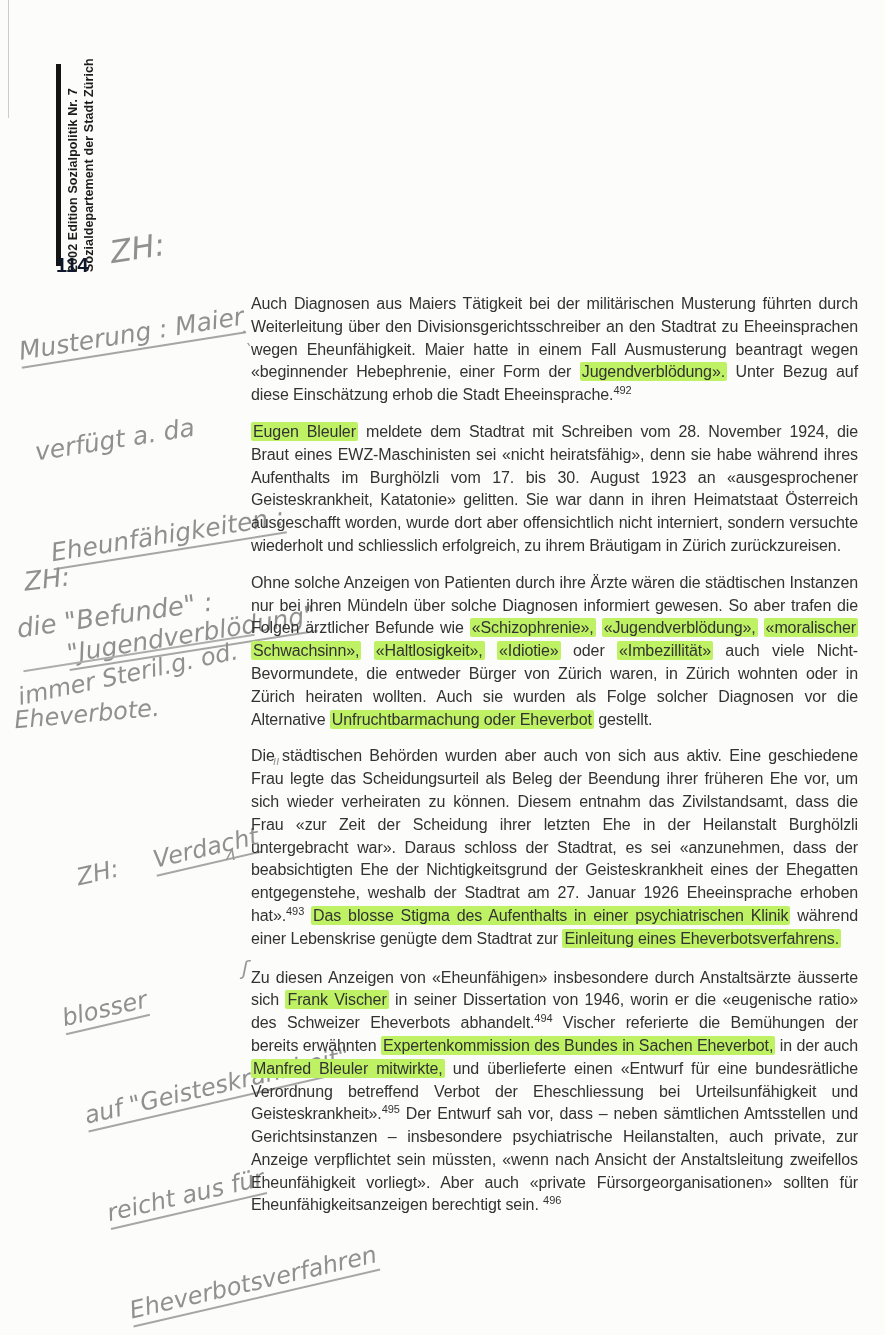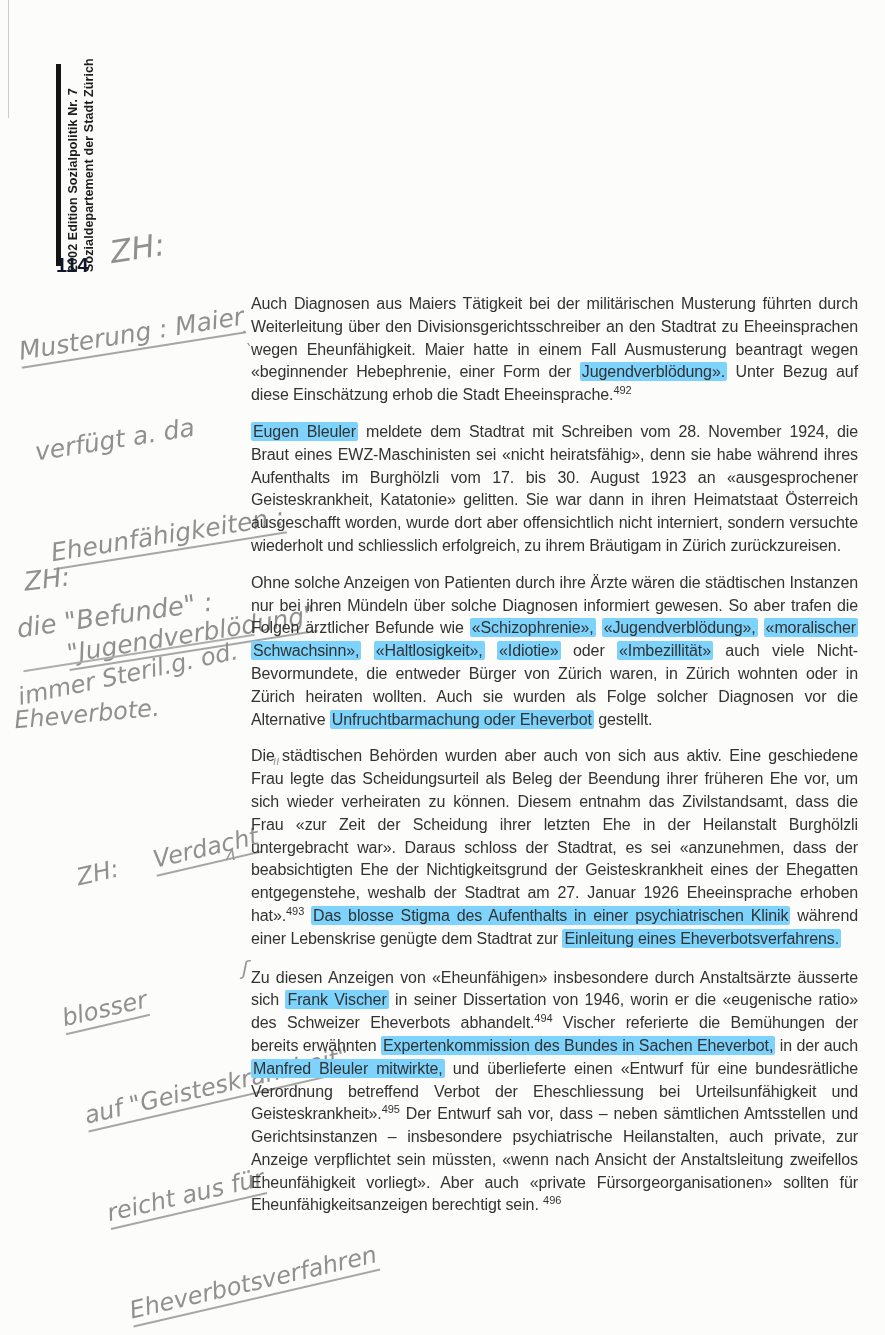--- a/index.html
+++ b/index.html
@@ -17,21 +17,21 @@
              font-weight:bold;font-size:12.5px;line-height:16px;color:#1d1d1d;
              letter-spacing:0.1px;white-space:nowrap;}
   .page-number{position:absolute;left:56px;top:254px;font-weight:bold;font-size:20px;color:#0f172a;}
 
   
   .text-col{position:absolute;left:251px;top:293px;width:607px;
             font-size:16px;line-height:22.8px;color:#323232;text-align:justify;
             letter-spacing:-0.1px;}
   .text-col p{margin:0 0 14px 0;}
   .text-col p.attach{margin-bottom:16px;}
-  .hl{background:#7dd3fc;padding:1px 2px;border-radius:2px;
+  .hl{background:#bef264;padding:1px 2px;border-radius:2px;
       box-decoration-break:clone;-webkit-box-decoration-break:clone;}
   sup{font-size:11px;line-height:0;}
 
   
   .footer{position:absolute;left:251px;top:1255px;width:620px;
           font-size:11.6px;line-height:16.5px;color:#4a4a4a;}
 
   
   .hw{position:absolute;color:#909090;font-family:"DejaVu Sans",sans-serif;
       font-style:italic;white-space:pre;}

